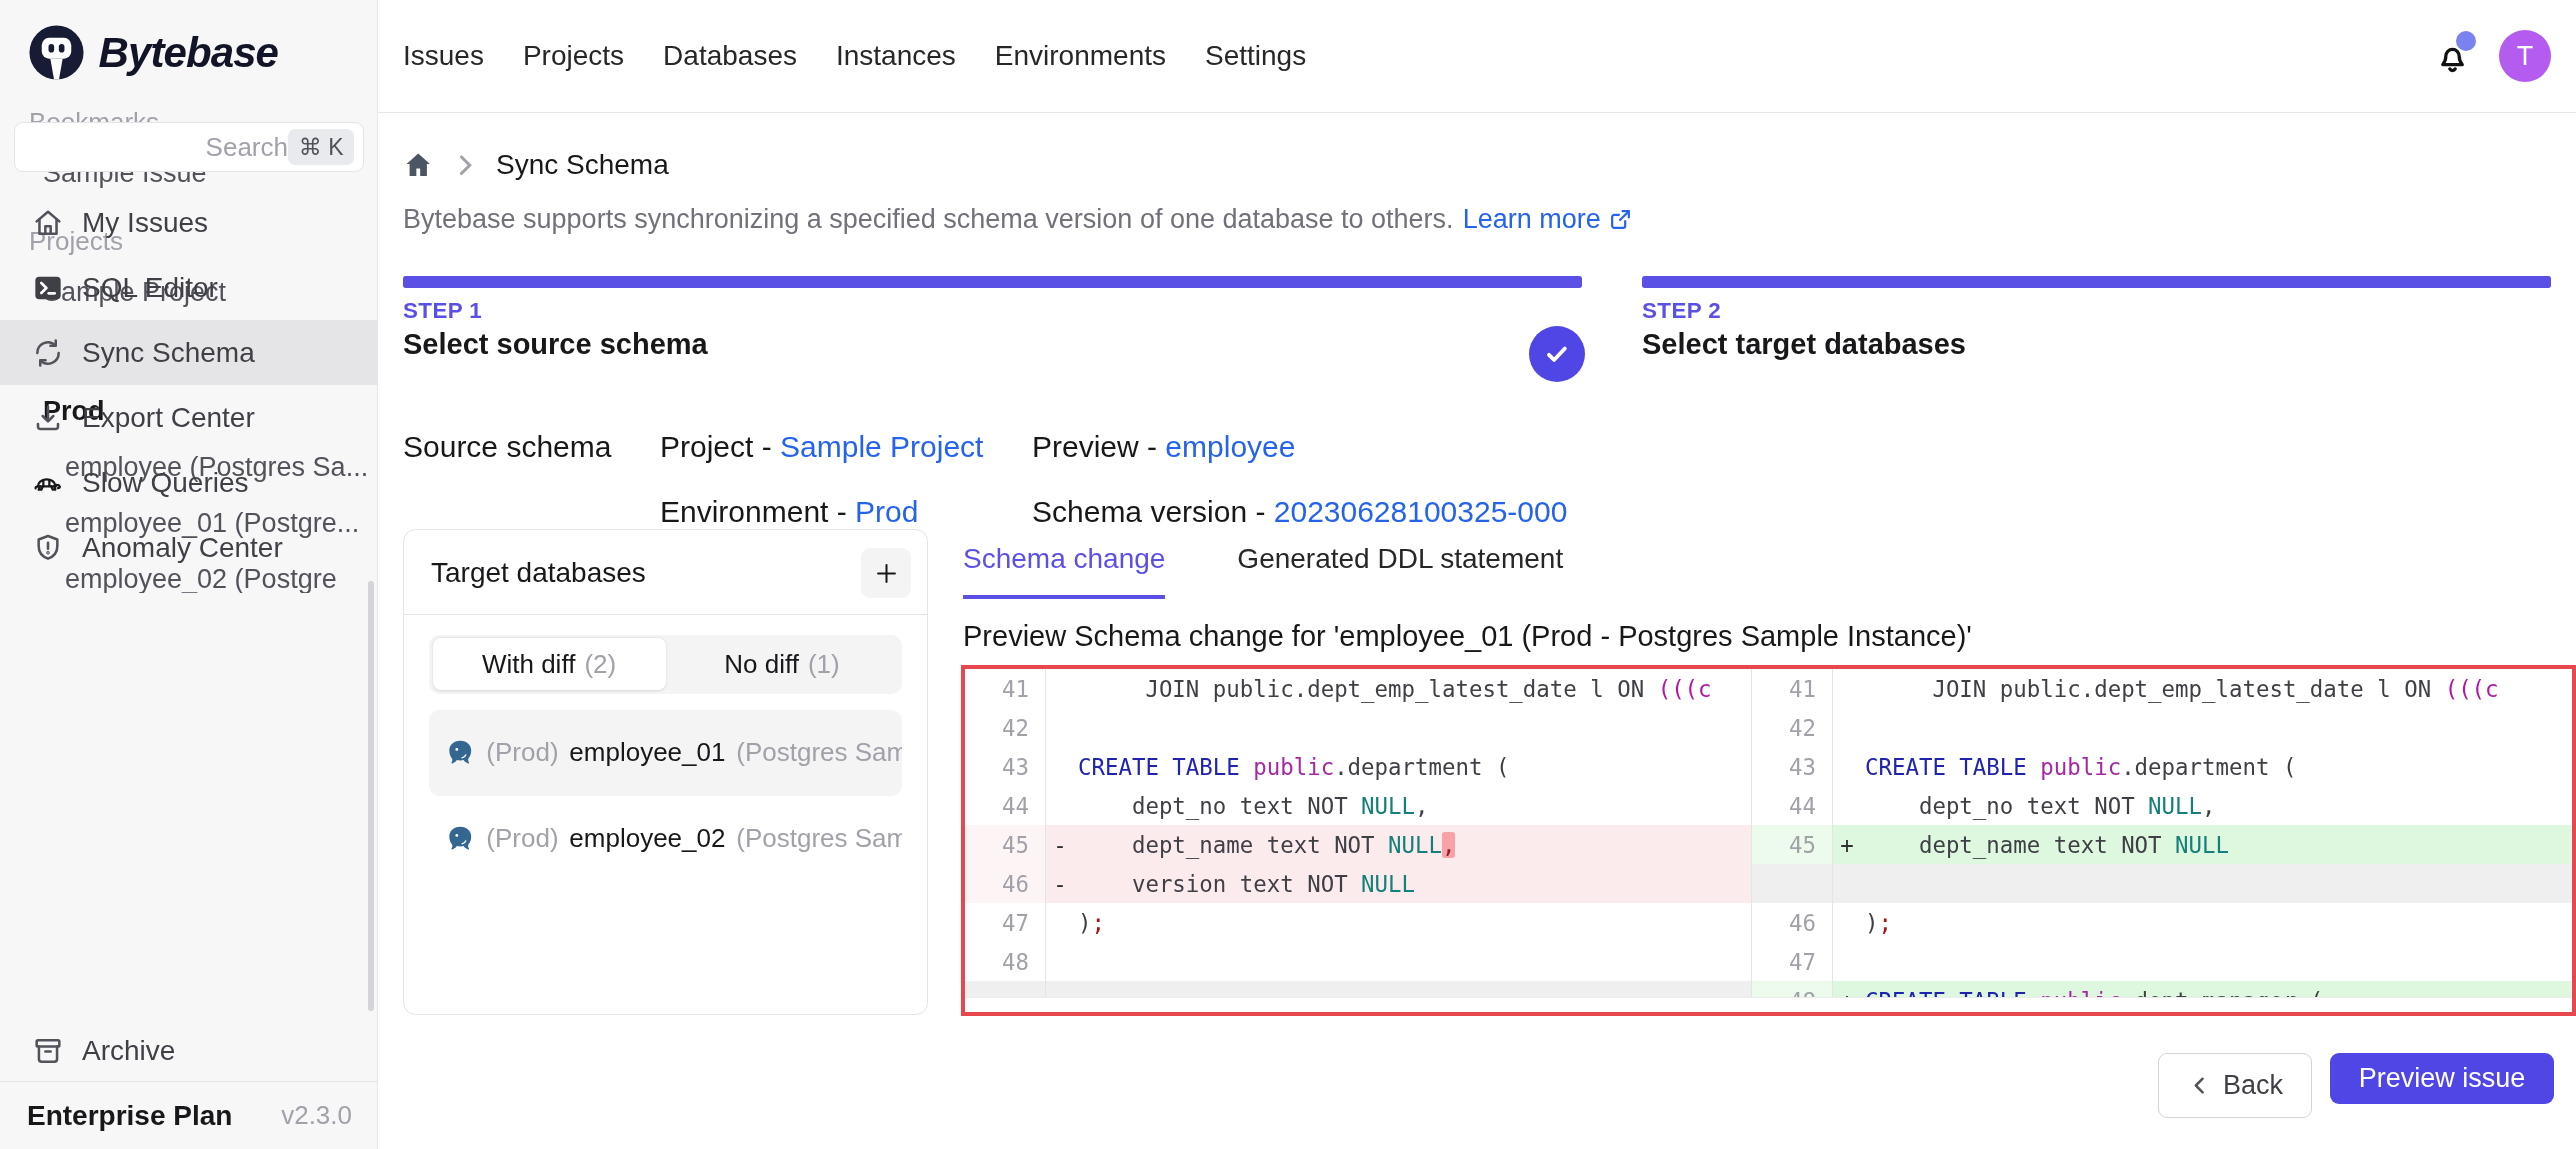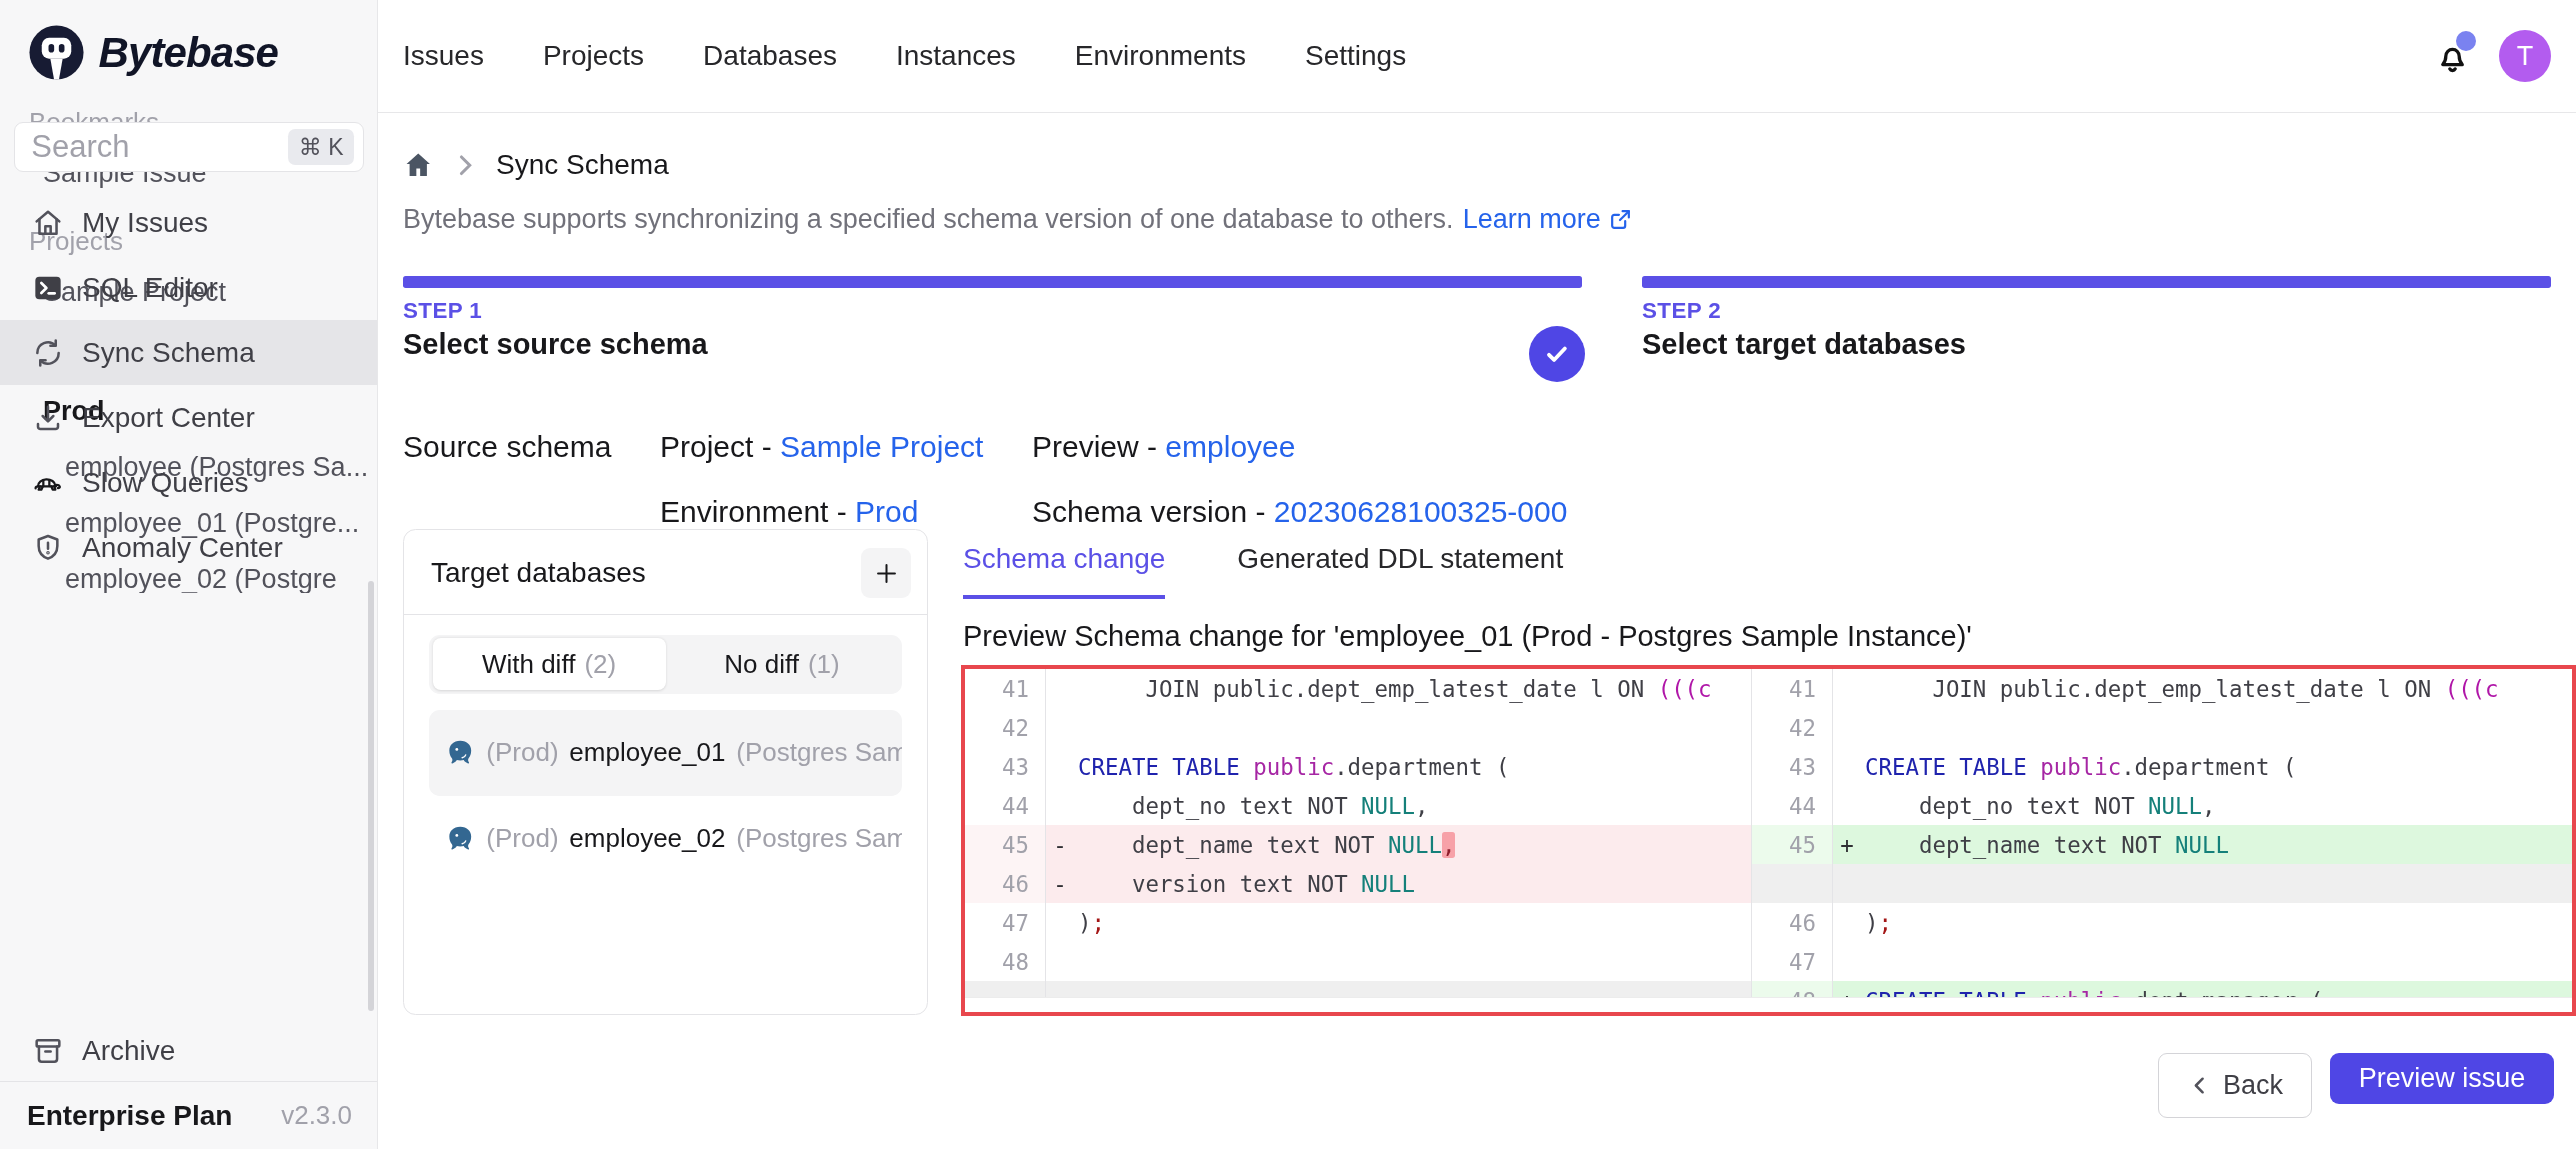--- a/index.html
+++ b/index.html
@@ -4,41 +4,41 @@
 <style>
   * { margin:0; padding:0; box-sizing:border-box; }
   html,body { width:2576px; height:1149px; background:#fff; font-family:"Liberation Sans",sans-serif; overflow:hidden; position:relative; }
 
   
   .sidebar { position:absolute; left:0; top:0; width:378px; height:1149px; background:#f7f7f8; border-right:0.9px solid #e7e7e9; }
   .logo-row { display:flex; align-items:center; gap:12.5px; padding:23px 0 0 27px;font-style:italic; }
   .logo-mark { width:59px; height:59px; }
   .logo-text { font-size:42px; font-weight:bold; color:#111527; letter-spacing:-0.9px; }
   .searchbox { position:absolute; left:14.3px; top:122px; width:350px; height:50px; background:#fff; border:0.9px solid #e4e4e7; border-radius:9px; display:flex; align-items:center; padding:0 9px 0 16px; }
-  .searchbox .ph { color:#a1a1aa; font-size:31px; flex:1; }
+  .searchbox .ph { color:#a1a1aa; font-size:26px; flex:1;text-align:right; }
   .kbd { background:#e9eaee; border-radius:7.2px; color:#52525b; font-size:23px; padding:4.5px 10.8px; }
   .menu { position:absolute; left:0; top:190px; width:377px; }
   .mitem { display:flex; align-items:center; gap:18px; height:65px; padding-left:32px; font-size:28px; color:#3f3f46; cursor:pointer; }
   .mitem.active { background:#e5e5e8; }
   .mitem svg { width:32px; height:32px; flex:none; }
   .shead { padding:25px 0 7.2px 29px; font-size:26px; color:#a1a1aa; }
   .sitem { padding:12.5px 0 12.5px 43px; font-size:27px; color:#52525b; cursor:pointer; white-space:nowrap; }
   .sitem.group { font-weight:bold; color:#18181b; }
   .sitem.db { padding-left:65px; color:#52525b; }
   .dblist-clip { overflow:hidden; max-height:209px; }
   .archive-row { position:absolute; left:0; top:1022px; width:377px; height:57px; display:flex; align-items:center; gap:18px; padding-left:32px; font-size:28px; color:#3f3f46; cursor:pointer; }
   .archive-row svg { width:32px; height:32px; }
   .planbar { position:absolute; left:0; bottom:0; width:377px; height:68px; border-top:0.9px solid #e4e4e7; display:flex; align-items:center; justify-content:space-between; padding:0 25px 0 27px; background:#f7f7f8; }
   .planbar .pname { font-size:28px; font-weight:bold; color:#18181b; }
   .planbar .pver { font-size:26px; color:#a1a1aa; }
   .side-scroll { position:absolute; right:2.7px; top:581px; width:6.3px; height:430px; border-radius:3.6px; background:#d4d4d8; }
 
   
   .header { position:absolute; left:378px; top:0; right:0; height:113px; border-bottom:0.9px solid #e7e7e9; display:flex; align-items:center; padding:0 25px; background:#fff; }
-  .nav { display:flex; gap:59px;align-items:flex-end; }
+  .nav { display:flex; gap:39px;align-items:flex-end; }
   .nav .nitem { font-size:28px; color:#27272a; font-weight:500; cursor:pointer; }
   .hright { margin-left:auto; display:flex; align-items:center; gap:27px; }
   .bellwrap { position:relative; width:39px; height:39px; cursor:pointer; }
   .bellwrap svg { width:39px; height:39px; }
   .belldot { position:absolute; right:-3.6px; top:-5.4px; width:20px; height:20px; border-radius:50%; background:#7a82f0; }
   .avatar { width:52px; height:52px; border-radius:50%; background:#b35cef; color:#fff; font-size:27px; font-weight:500; display:flex; align-items:center; justify-content:center; cursor:pointer; }
 
   
   .main { position:absolute; left:378px; top:113px; right:0; bottom:0; background:#fff; }
   .crumb { position:absolute; left:25px; top:36px; display:flex; align-items:center; gap:16px; }

